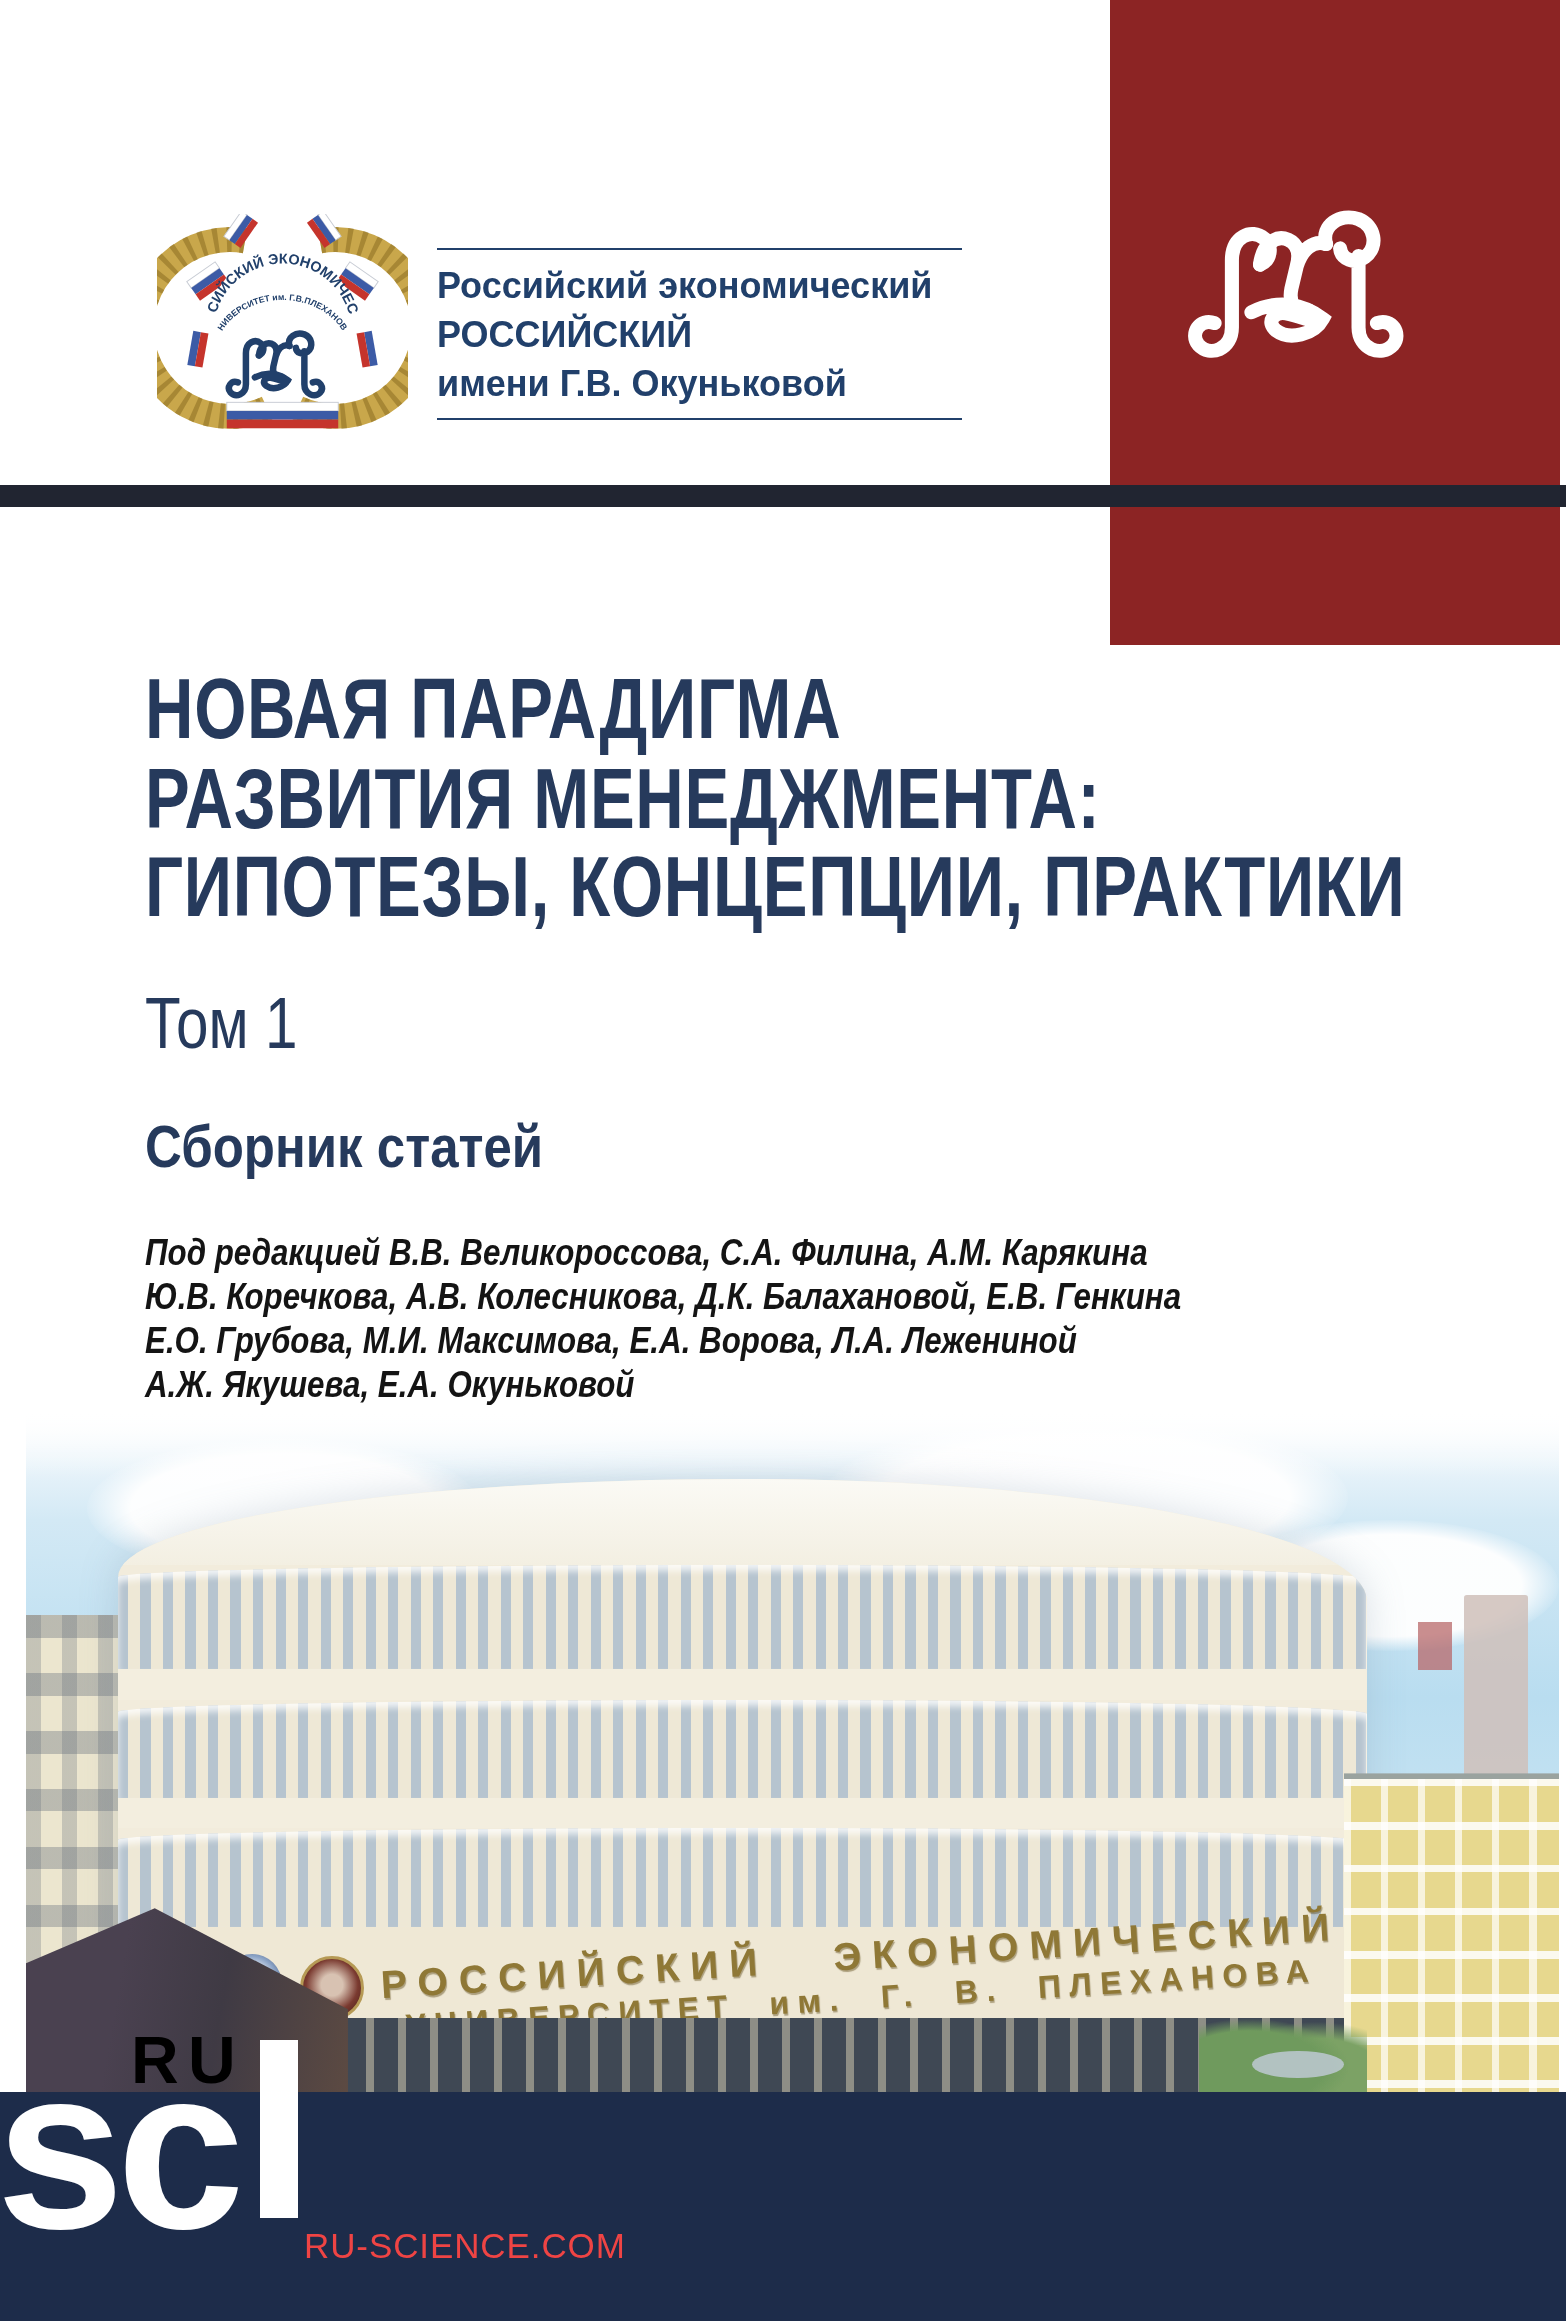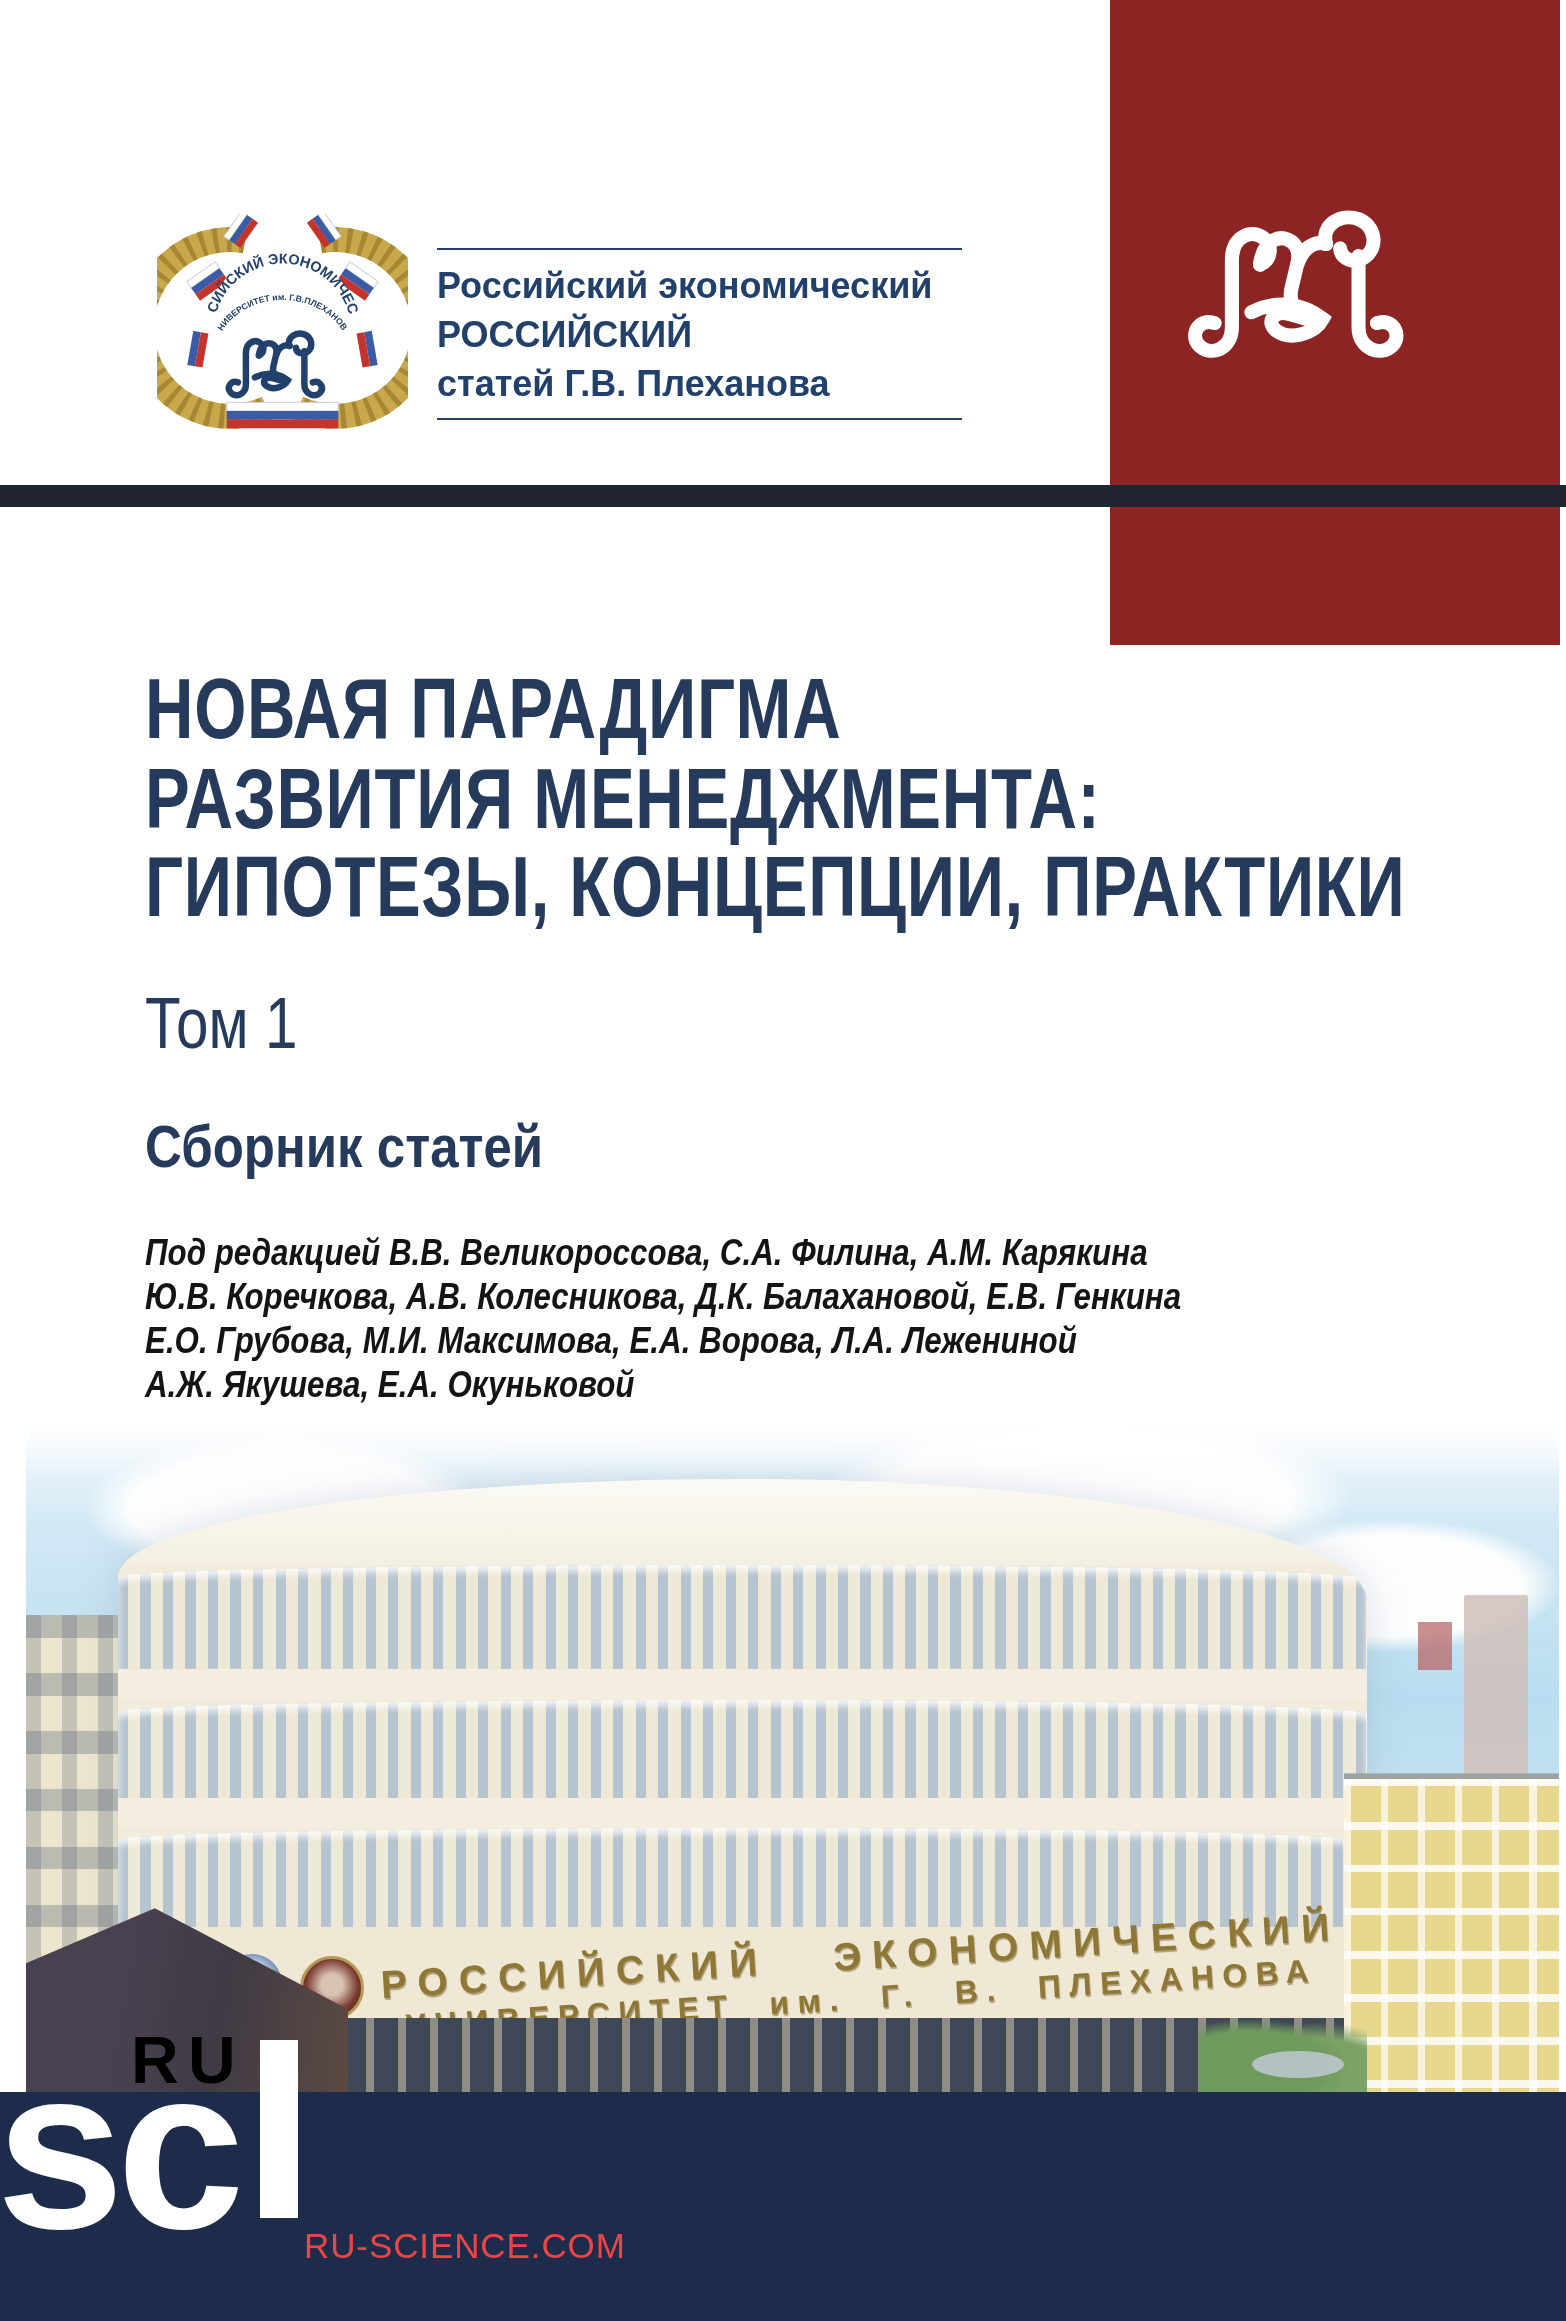--- a/index.html
+++ b/index.html
@@ -186,21 +186,21 @@
       <textPath href="#arcB" startOffset="50%" text-anchor="middle" data-interactable="false">УНИВЕРСИТЕТ им. Г.В.ПЛЕХАНОВА</textPath>
     </text>
     <g transform="translate(68,118) scale(0.52)" color="#21406b">
       <use href="#monogram" width="240" height="170"></use>
     </g>
   </svg>
 
   <div class="header-block" data-interactable="false">
     <div data-interactable="false">Российский экономический</div>
     <div data-interactable="false">РОССИЙСКИЙ</div>
-    <div data-interactable="false">статей Г.В. Плеханова</div>
+    <div data-interactable="false">имени Г.В. Окуньковой</div>
   </div>
 
   <div class="stripe" data-interactable="false"></div>
 
   <div class="title-line" id="title1" data-interactable="false">НОВАЯ ПАРАДИГМА</div>
   <div class="title-line" id="title2" data-interactable="false">РАЗВИТИЯ МЕНЕДЖМЕНТА:</div>
   <div class="title-line" id="title3" data-interactable="false">ГИПОТЕЗЫ, КОНЦЕПЦИИ, ПРАКТИКИ</div>
 
   <div class="volume" data-interactable="false">Том 1</div>
   <div class="subtitle" data-interactable="false">Сборник статей</div>

